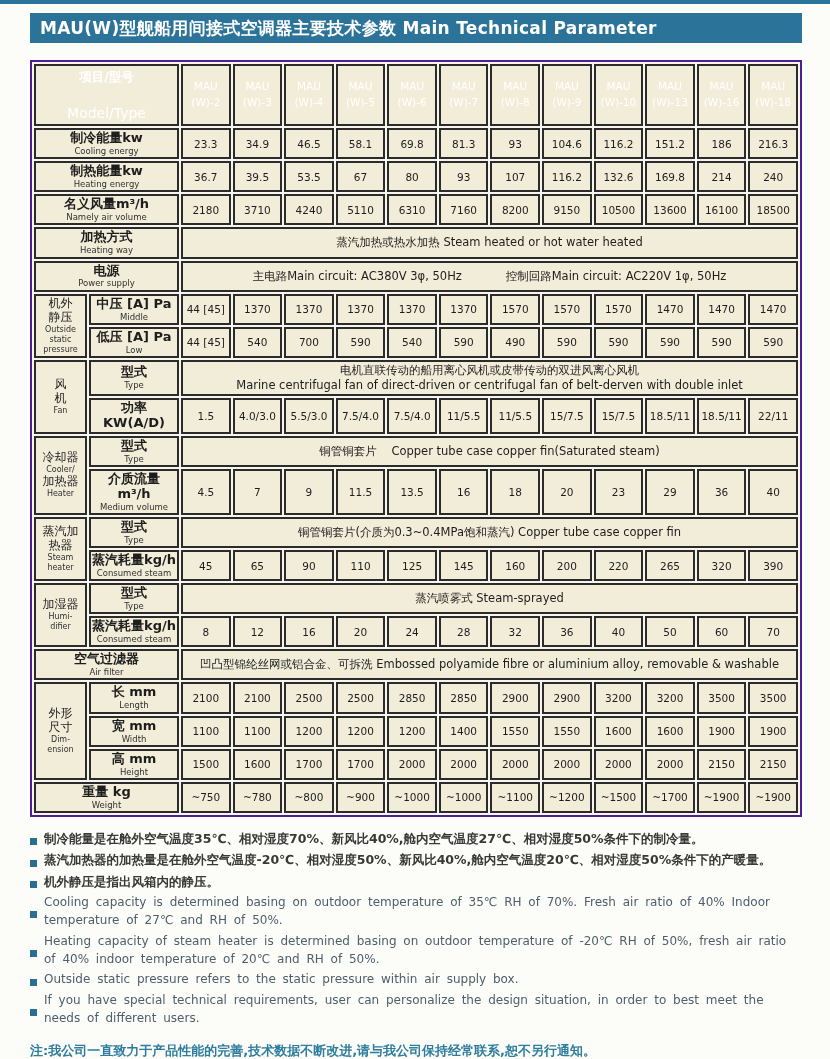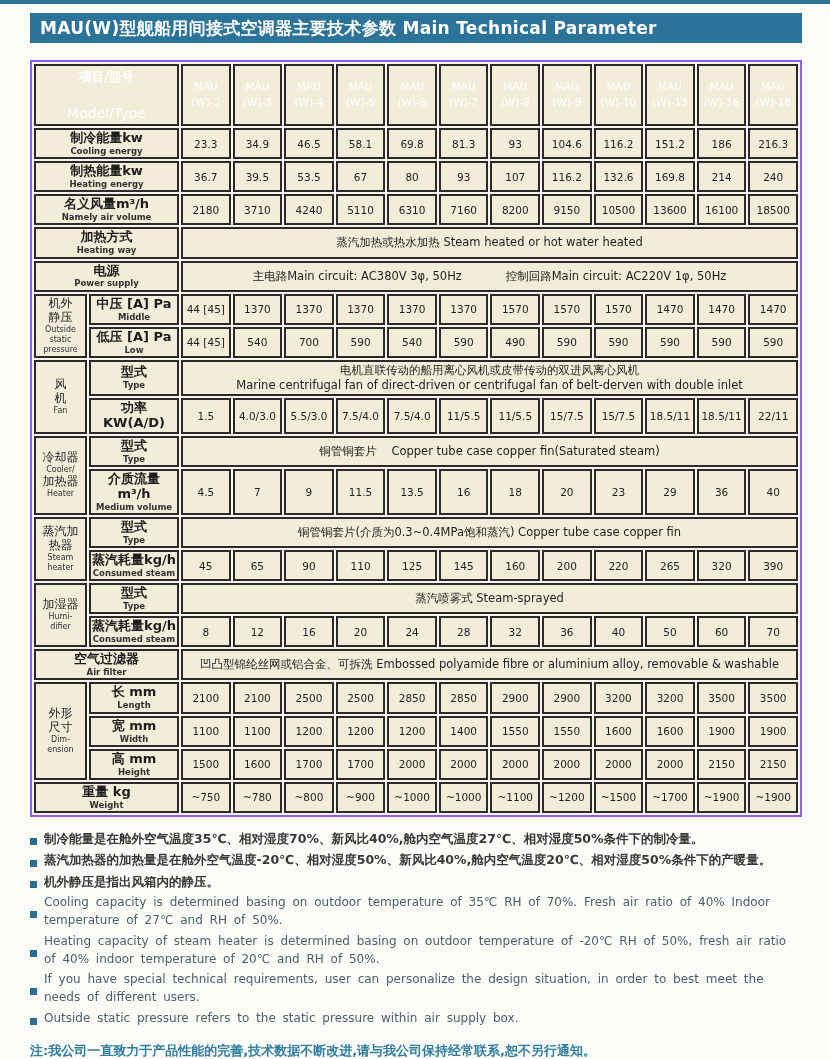--- a/index.html
+++ b/index.html
@@ -10,36 +10,36 @@
   }
   .top-strip{position:absolute;top:0;left:0;width:830px;height:4px;background:#2b7398;}
   .title-bar{
     margin:13px 28px 0 30px;height:30px;background:#2b7398;color:#ffffff;
     font-weight:bold;font-size:17px;line-height:30px;padding-left:10px;
     letter-spacing:0.3px;box-sizing:border-box;white-space:nowrap;overflow:hidden;
   }
   table.spec{
     margin:17px 0 0 30px;width:772px;table-layout:fixed;
     border-collapse:separate;border-spacing:2px;
-    background:#f7f5ec;border:2px solid #8b5cf6;
+    background:#f7f5ec;border:2px solid #4c1d95;
   }
   table.spec col.c-group{width:53px;}
   table.spec col.c-label{width:90px;}
   table.spec td,table.spec th{
     border:2px solid #2b2b2b;background:#f2edd9;text-align:center;
     vertical-align:middle;padding:1px 1px;box-sizing:border-box;overflow:hidden;
   }
   thead th{background:#2b7398;color:#ffffff;font-weight:normal;}
   thead tr{height:62px;}
   tbody tr{height:31px;}
   .corner-zh{font-size:12.5px;font-weight:bold;}
   .corner-en{font-size:14px;margin-top:19px;}
   .model-line{font-size:10.5px;line-height:1.5;}
   .lbl-zh{font-size:13px;font-weight:bold;color:#1d1d1d;line-height:1.15;}
-  .lbl-en{font-size:8.5px;color:#303030;line-height:1.2;font-weight:bold;}
+  .lbl-en{font-size:8.5px;color:#303030;line-height:1.2;}
   .g-zh{font-size:12px;font-weight:normal;color:#1d1d1d;line-height:1.15;}
   .g-en{font-size:8px;color:#303030;line-height:1.25;}
   .val-cell{font-size:10.5px;color:#1d1d1d;white-space:nowrap;}
   .span-cell div{font-size:11.5px;color:#1d1d1d;line-height:1.3;white-space:pre;}
   .notes{margin:13px 28px 0 30px;}
   .note{display:flex;margin-bottom:3px;align-items:center;}
   .bullet{width:7px;height:7px;background:#2b6e94;margin:5px 7px 0 0;flex:none;}
   .note-text{line-height:1.48;}
   .note-text.zh{font-size:12.5px;color:#383838;font-weight:bold;}
   .note-text.en{font-size:12px;color:#4e5e6a;word-spacing:3px;}
@@ -478,24 +478,24 @@
     <div class="note">
       <span class="bullet"></span>
       <div class="note-text en">Cooling capacity is determined basing on outdoor temperature of 35℃ RH of 70%. Fresh air ratio of 40% Indoor temperature of 27℃ and RH of 50%.</div>
     </div>
     <div class="note">
       <span class="bullet"></span>
       <div class="note-text en">Heating capacity of steam heater is determined basing on outdoor temperature of -20℃ RH of 50%, fresh air ratio of 40% indoor temperature of 20℃ and RH of 50%.</div>
     </div>
     <div class="note">
       <span class="bullet"></span>
+      <div class="note-text en">Outside static pressure refers to the static pressure within air supply box.</div>
+    </div>
+    <div class="note">
+      <span class="bullet"></span>
       <div class="note-text en">If you have special technical requirements, user can personalize the design situation, in order to best meet the needs of different users.</div>
-    </div>
-    <div class="note">
-      <span class="bullet"></span>
-      <div class="note-text en">Outside static pressure refers to the static pressure within air supply box.</div>
     </div>
   </div>
 
 <div class="footer">
   <div class="footer-zh">注:我公司一直致力于产品性能的完善,技术数据不断改进,请与我公司保持经常联系,恕不另行通知。</div>
 
 </div>
 
 </body></html>

